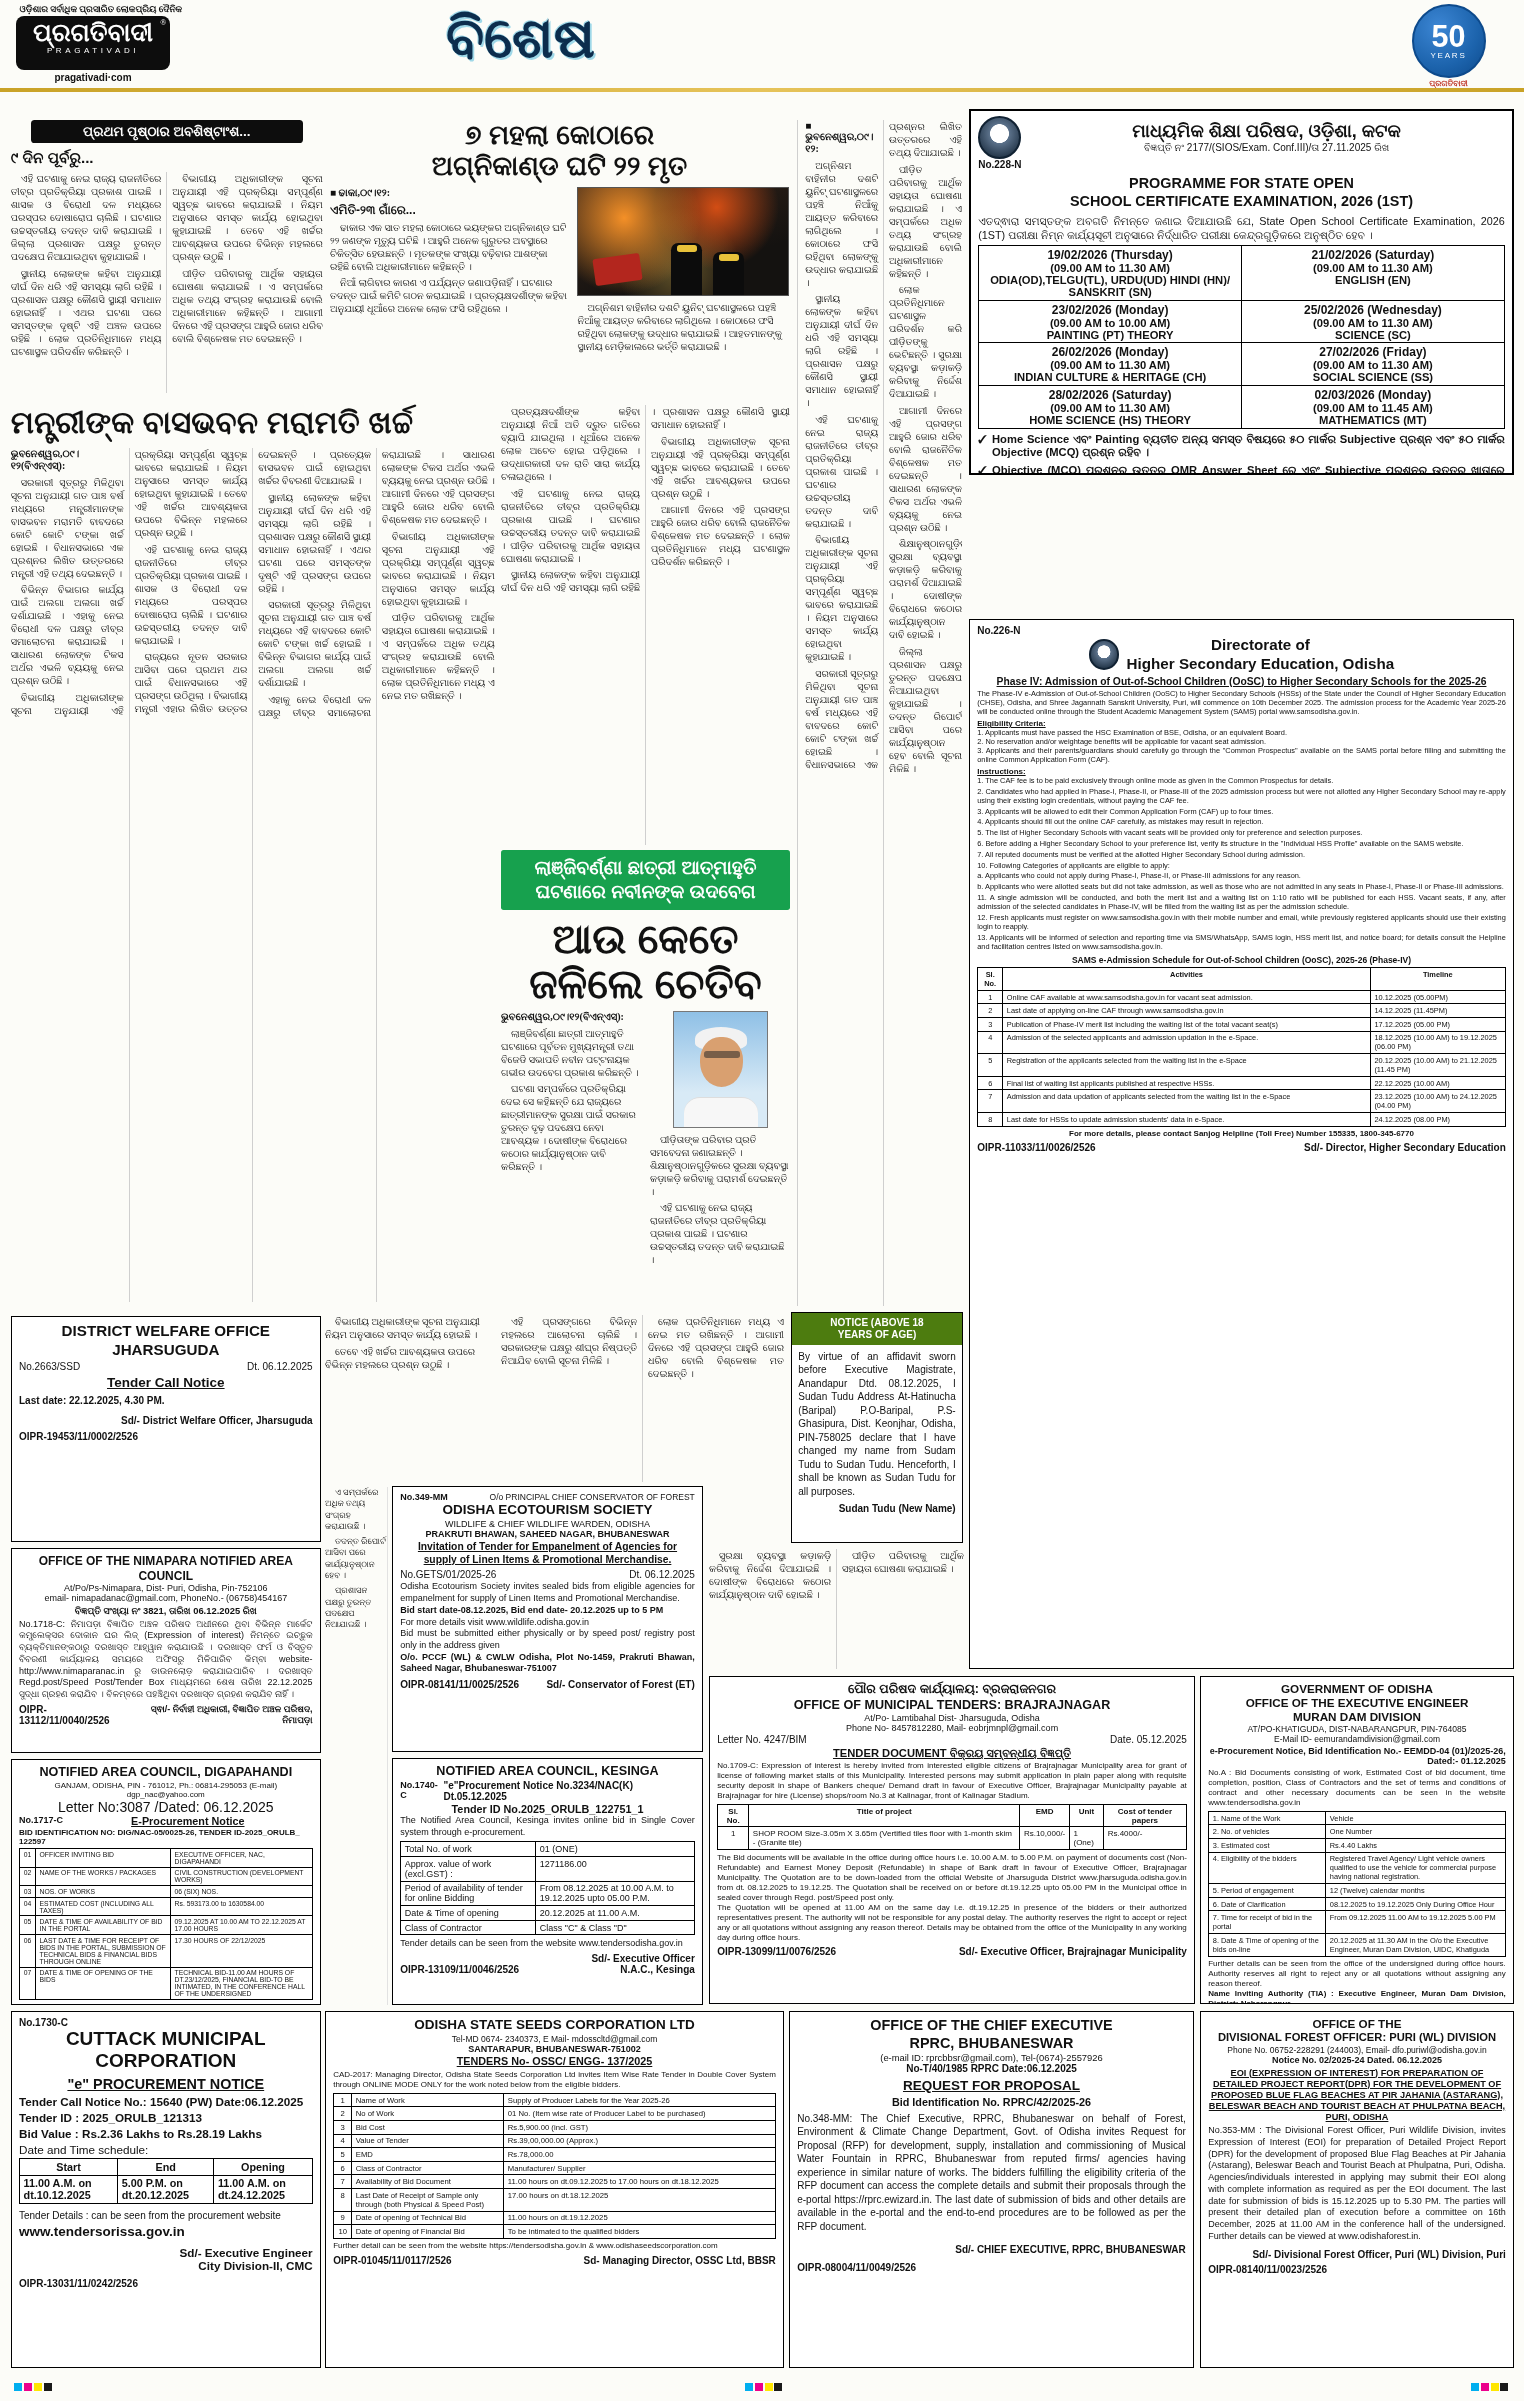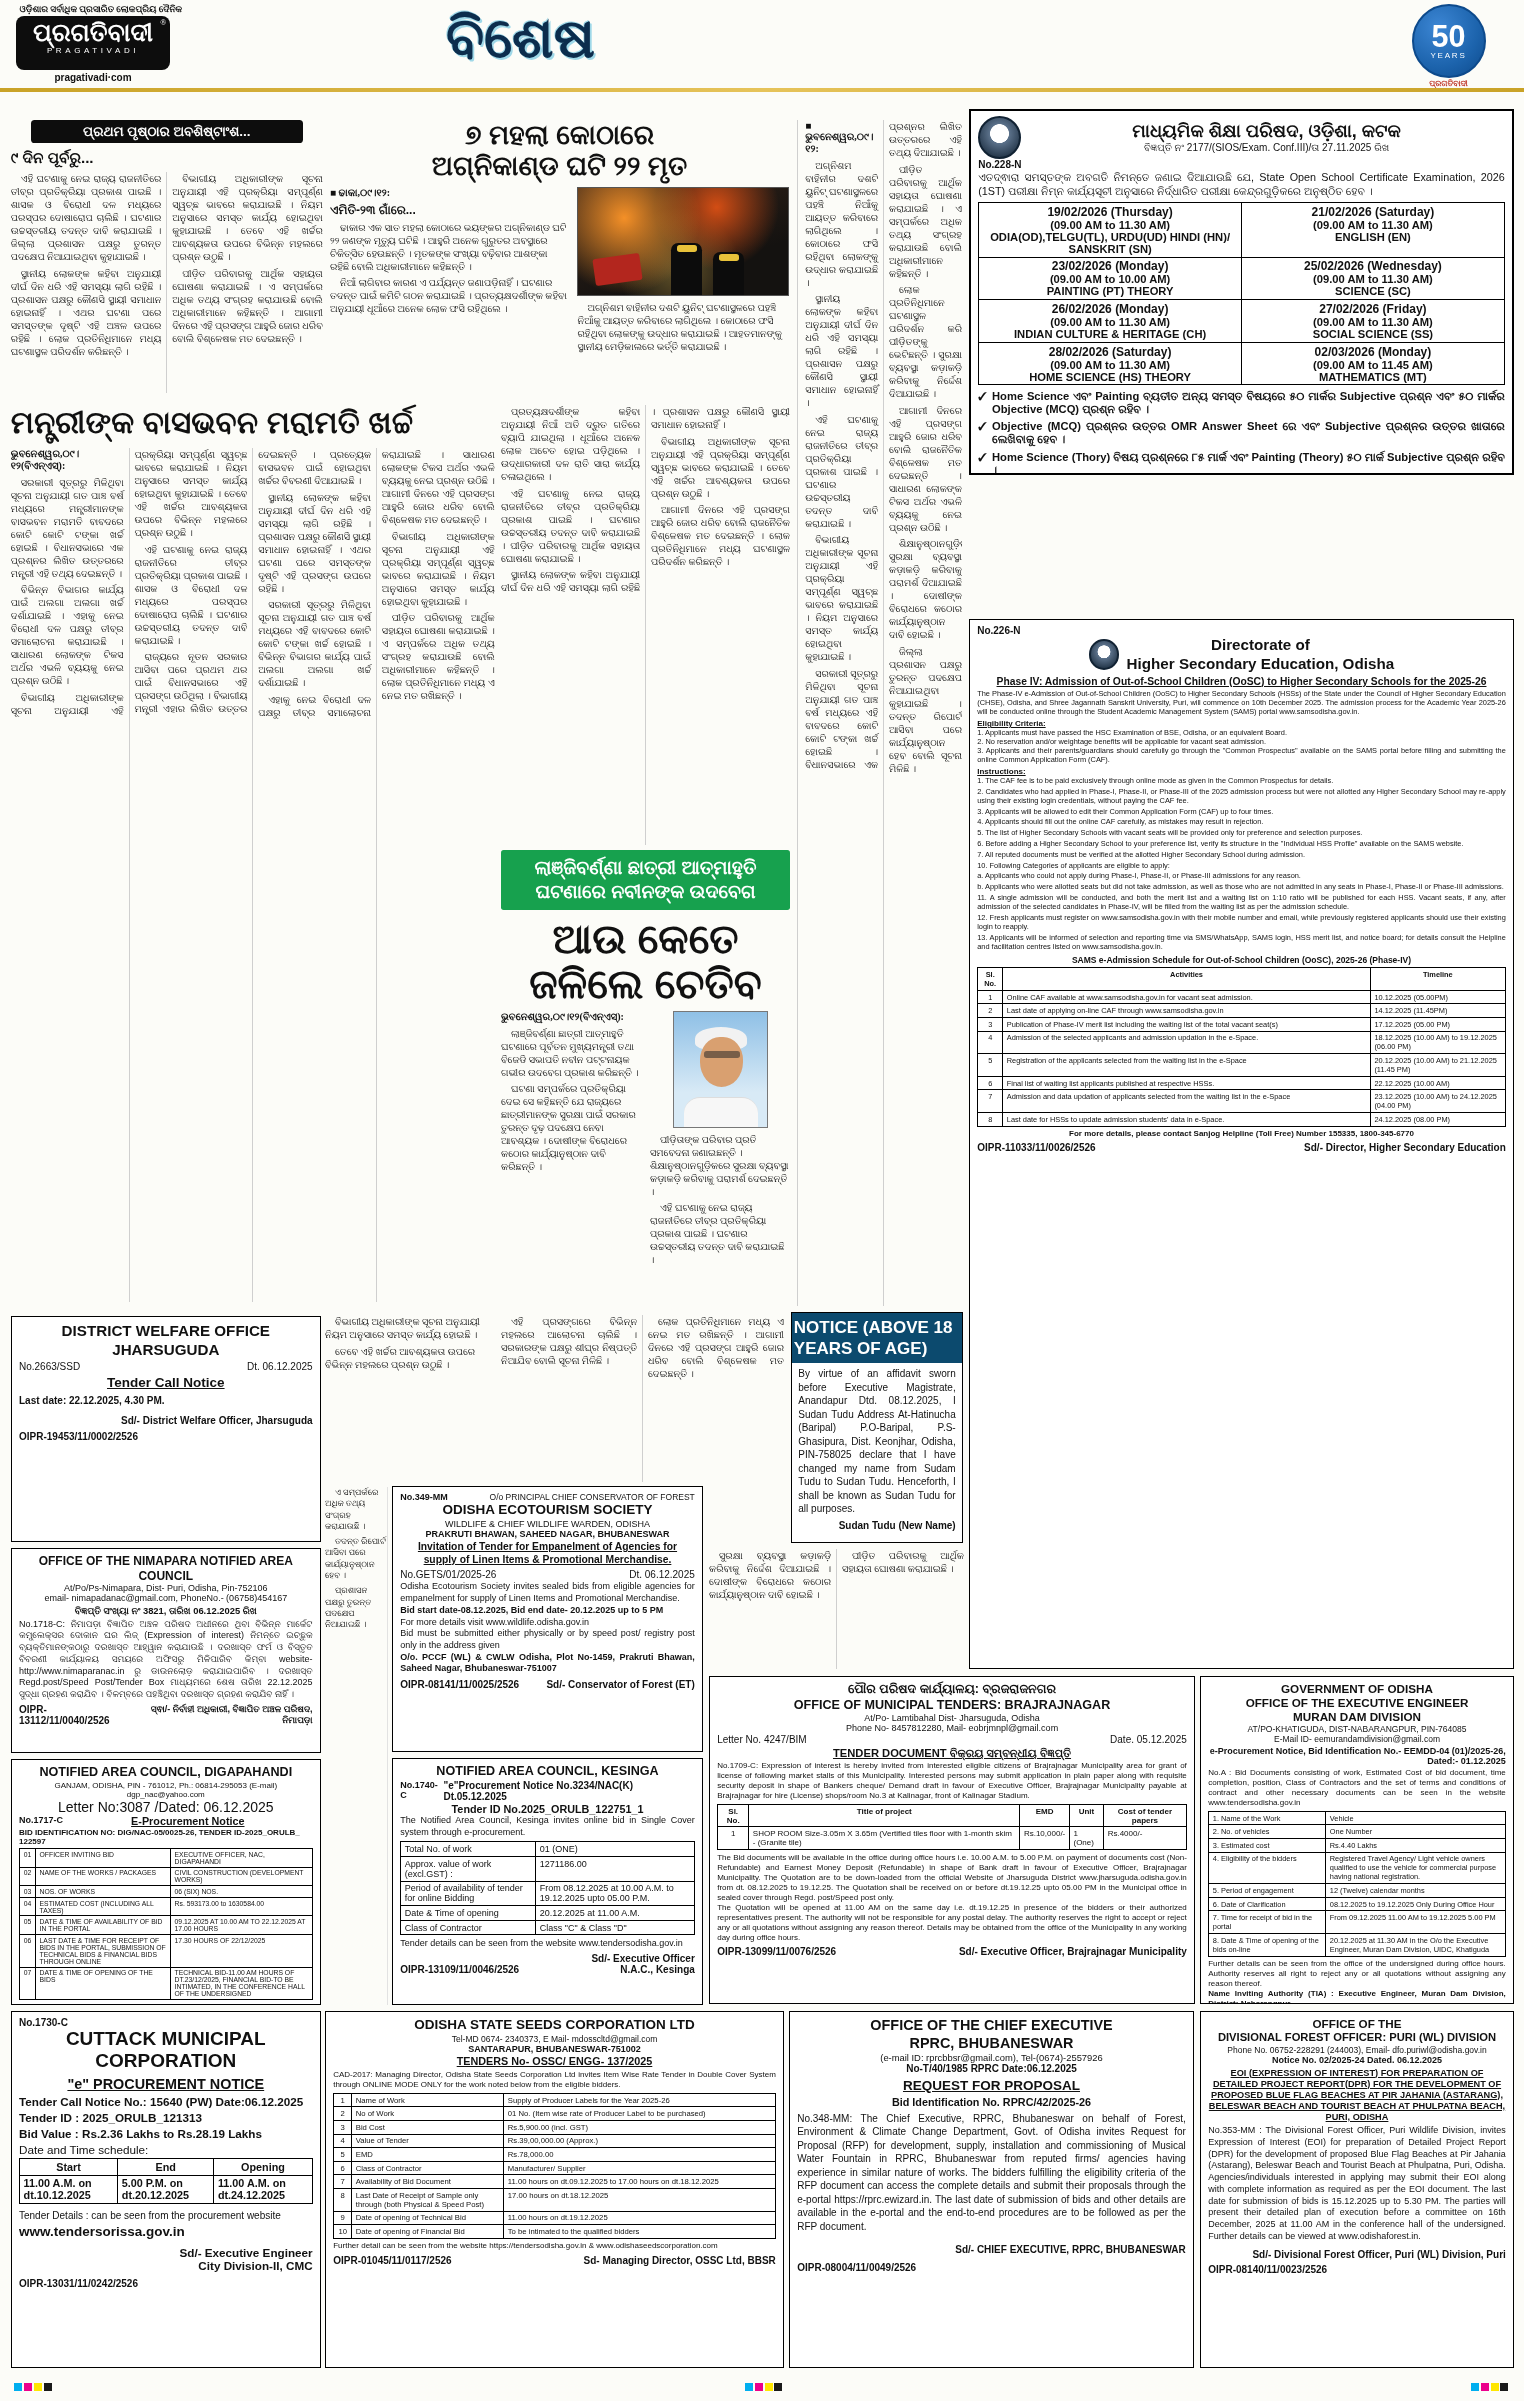--- a/index.html
+++ b/index.html
@@ -84,21 +84,21 @@
 .exam-table td{text-align:center;font-weight:bold;}
 .ex-d{font-size:12px;}
 .ex-t{font-size:11.2px;}
 .ex-s{font-size:11.2px;}
 .ebul{display:flex;gap:5.4px;font-size:11.2px;font-weight:bold;margin-top:4.5px;text-align:justify;}
 .check{flex:0 0 auto;}
 
 .hse-headrow{display:flex;align-items:center;gap:7.2px;justify-content:center;}
 .hse-title{font-size:15.2px;font-weight:bold;text-align:center;line-height:1.2;}
 .hse-phase{font-size:10.3px;font-weight:bold;text-align:center;text-decoration:underline;margin:2.7px 0;}
-.notice18-head{background:#0c4a6e;color:#fff;font-weight:bold;text-align:left;font-size:17px;line-height:1.25;padding:3.6px 1.8px;}
+.notice18-head{background:#4d7c0f;color:#fff;font-weight:bold;text-align:center;font-size:10px;line-height:1.25;padding:3.6px 1.8px;}
 .cmc-title{font-size:19px;font-weight:bold;text-align:center;line-height:1.15;}
 .cmc-line{font-size:11.7px;font-weight:bold;margin:2.7px 0;}
 .marks{display:flex;gap:1.8px;}
 .marks span{width:8px;height:8px;display:inline-block;}
 </style>
 </head>
 <body>
 
 <div id="page">
 
@@ -183,20 +183,24 @@
 
   <section class="nbox" style="left:969px;top:109px;width:545px;height:366px;border-width:2.7px">
     <div class="exam-headrow">
       <div class="emblem"></div>
       <div style="flex:1">
         <div class="exam-org-name">ମାଧ୍ୟମିକ ଶିକ୍ଷା ପରିଷଦ, ଓଡ଼ିଶା, କଟକ</div>
         <div class="exam-ref">ବିଜ୍ଞପ୍ତି ନଂ 2177/(SIOS/Exam. Conf.III)/ତା 27.11.2025 ରିଖ</div>
       </div>
     </div>
     <div style="font-size:10px;font-weight:bold">No.228-N</div>
+    <div class="exam-title">
+      <div>PROGRAMME FOR STATE OPEN</div>
+      <div>SCHOOL CERTIFICATE EXAMINATION, 2026 (1ST)</div>
+    </div>
     <p class="exam-intro just">ଏତଦ୍ଵାରା ସମସ୍ତଙ୍କ ଅବଗତି ନିମନ୍ତେ ଜଣାଇ ଦିଆଯାଉଛି ଯେ, State Open School Certificate Examination, 2026 (1ST) ପରୀକ୍ଷା ନିମ୍ନ କାର୍ଯ୍ୟସୂଚୀ ଅନୁସାରେ ନିର୍ଦ୍ଧାରିତ ପରୀକ୍ଷା କେନ୍ଦ୍ରଗୁଡ଼ିକରେ ଅନୁଷ୍ଠିତ ହେବ ।</p>
     <table class="grid exam-table" style="margin-top:3.6px">
       <tbody>
 
           <tr>
             <td style="width:50%">
               <div class="ex-d">19/02/2026 (Thursday)</div>
               <div class="ex-t">(09.00 AM to 11.30 AM)</div>
               <div class="ex-s">ODIA(OD),TELGU(TL), URDU(UD) HINDI (HN)/ SANSKRIT (SN)</div>
             </td>

